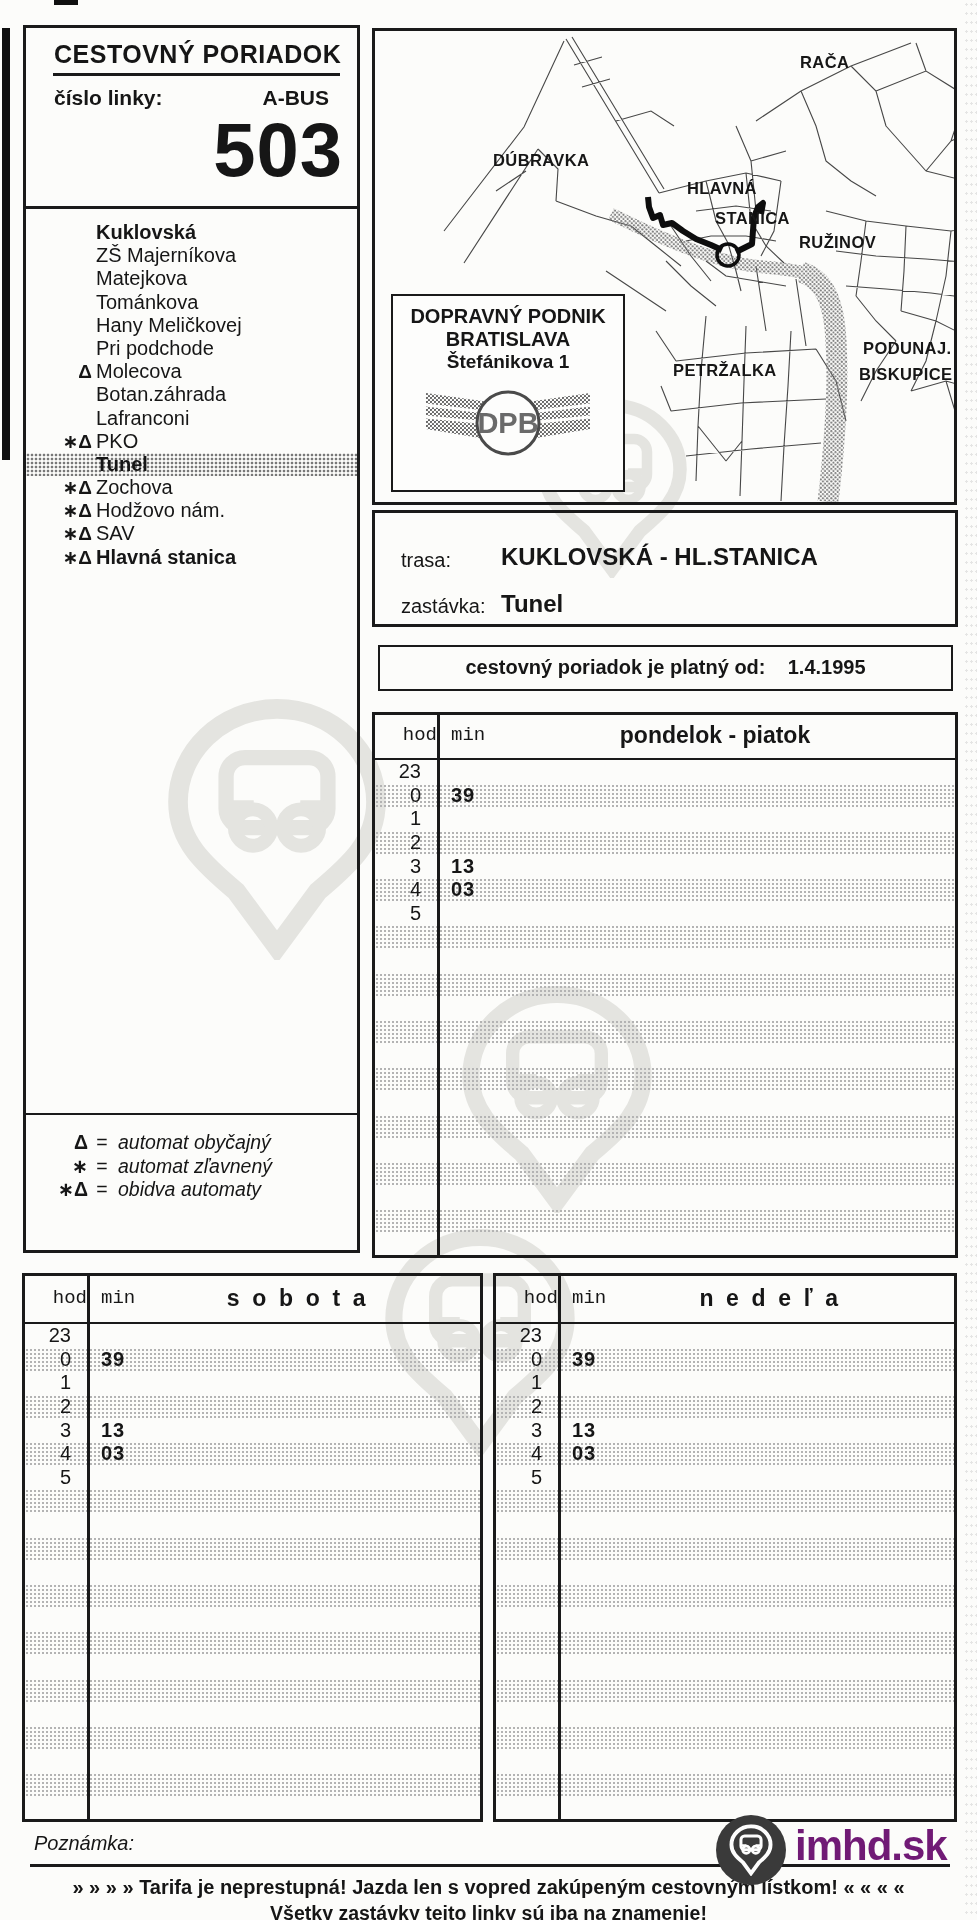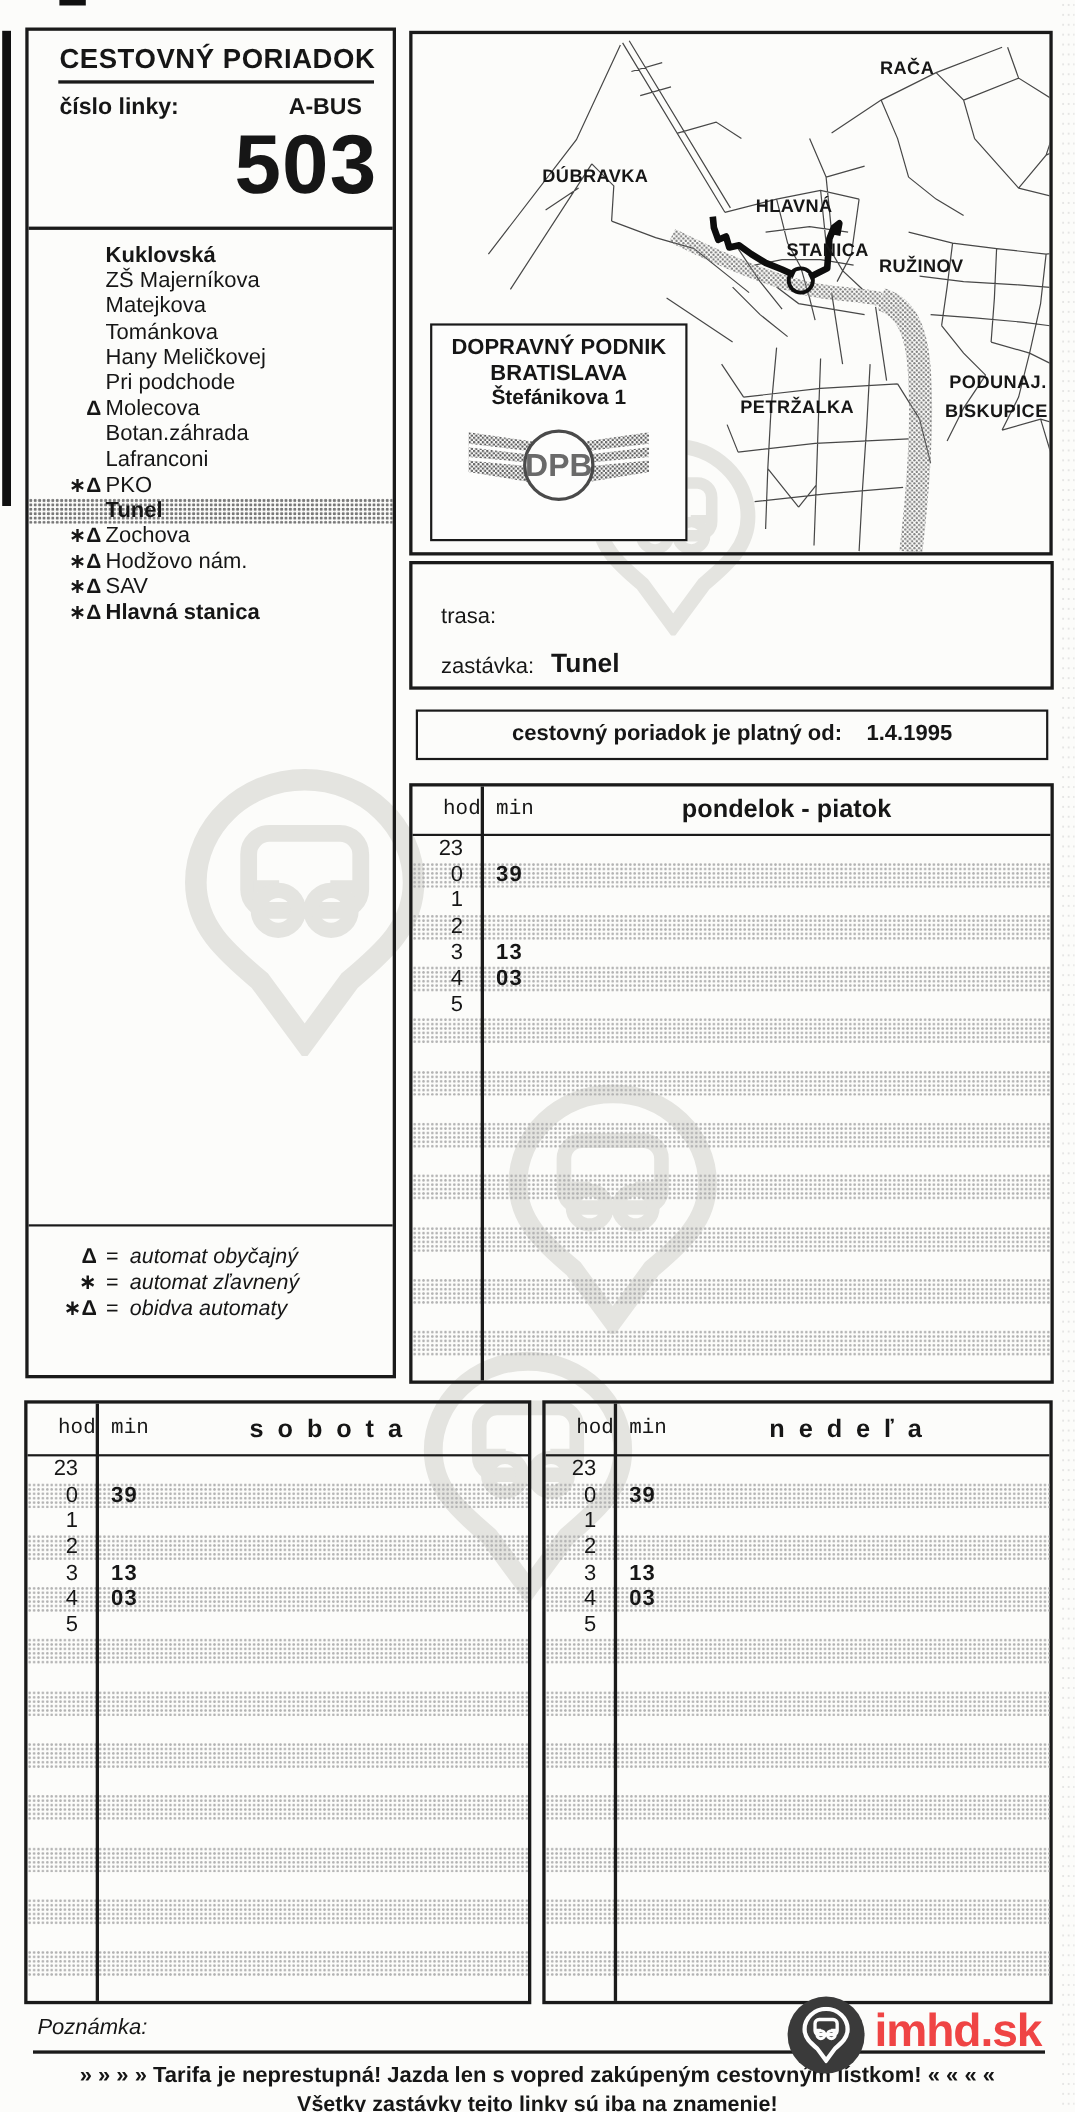--- a/index.html
+++ b/index.html
@@ -61,21 +61,21 @@
   
   .stop-row.highlight{background-image:radial-gradient(circle,#787878 1.3px,rgba(0,0,0,0) 1.65px);background-size:4px 4px;}
   
   #note{left:34px;top:1832px;font-size:20px;font-style:italic;}
   #foot-rule{left:30px;top:1864px;width:920px;height:2.5px;background:#1a1a1a;}
   #foot1{left:0;top:1876px;width:977px;text-align:center;font-size:20px;font-weight:700;}
   #foot2{left:0;top:1902px;width:977px;text-align:center;font-size:19.5px;font-weight:700;}
   
   #brand-circle{position:absolute;left:716px;top:1815px;width:70px;height:70px;border-radius:50%;
     background:#3a3a3a;z-index:6;display:flex;align-items:center;justify-content:center;color:#fdfdfd;}
-  #brand-text{position:absolute;left:795px;top:1822px;font-size:42px;font-weight:700;color:#ef4444;z-index:6;letter-spacing:-1px;}
+  #brand-text{position:absolute;left:795px;top:1822px;font-size:42px;font-weight:700;color:#701a75;z-index:6;letter-spacing:-1px;}
   svg{display:block;}
 </style>
 </head>
 <body>
 
 <svg width="0" height="0" style="position:absolute">
   <defs>
     <symbol id="pinsym" viewBox="0 0 32 36">
       <path d="M16 1.5 C23.6 1.5 29.6 7.4 29.6 14.3 C29.6 19.7 26 22.9 21.6 26.6 L16 34.2 L10.4 26.6 C6 22.9 2.4 19.7 2.4 14.3 C2.4 7.4 8.4 1.5 16 1.5 Z" fill="none" stroke="currentColor" stroke-width="2.7"></path>
       <rect x="9" y="8.2" width="14" height="9.6" rx="2.6" fill="none" stroke="currentColor" stroke-width="2.1"></rect>
@@ -252,21 +252,21 @@
     <path fill="none" stroke="url(#ht)" stroke-width="21" d="M395,241 C418,248 428,270 430,310 C433,360 428,420 422,471"></path>
 
     <path fill="none" stroke="#0d0d0d" stroke-width="6" stroke-linejoin="round" d="M242,166 L243,176 L247,187 L254,184 L257,194 L266,192 L277,200 L290,208 L305,214 L316,219"></path>
     <path fill="none" stroke="#0d0d0d" stroke-width="6" stroke-linejoin="round" d="M330,221 L338,217 L346,213 L348,186 L352,176 L357,172 L355,183"></path>
     <circle cx="322" cy="224" r="11" fill="none" stroke="#0d0d0d" stroke-width="3.5"></circle>
   </svg>
 
   <div class="map-label" style="left:425px;top:22px">RAČA</div>
   <div class="map-label" style="left:118px;top:120px">DÚBRAVKA</div>
   <div class="map-label" style="left:312px;top:148px">HLAVNÁ</div>
-  <div class="map-label" style="left:340px;top:188px">STANICA</div>
+  <div class="map-label" style="left:340px;top:178px">STANICA</div>
   <div class="map-label" style="left:424px;top:202px">RUŽINOV</div>
   <div class="map-label" style="left:488px;top:308px">PODUNAJ.</div>
   <div class="map-label" style="left:484px;top:334px">BISKUPICE</div>
   <div class="map-label" style="left:298px;top:330px">PETRŽALKA</div>
 
   <div id="agency-box">
     <div class="agency-l1">DOPRAVNÝ PODNIK</div>
     <div class="agency-l2">BRATISLAVA</div>
     <div class="agency-l3">Štefánikova 1</div>
     <svg width="180" height="86" viewBox="0 0 180 86" style="margin:4px auto 0">
@@ -280,20 +280,21 @@
       <polygon points="172,16 88,28 88,66 172,52" fill="url(#ht2)"></polygon>
       <path d="M8,28 L92,38 M8,40 L92,48 M172,28 L88,38 M172,40 L88,48" stroke="#fdfdfc" stroke-width="3.2"></path>
       <circle cx="90" cy="46" r="31" fill="#fdfdfc" stroke="#4a4a4a" stroke-width="3"></circle>
       <text x="90" y="56" text-anchor="middle" font-family="Liberation Sans, sans-serif" font-size="29" font-weight="700" fill="#6a6a6a">DPB</text>
     </svg>
   </div>
 </div>
 
 <div class="box" id="trasa-box" style="z-index:1">
   <span class="info-label" style="top:36px">trasa:</span>
+  <span class="info-value" style="top:30px">KUKLOVSKÁ - HL.STANICA</span>
   <span class="info-label" style="top:82px">zastávka:</span>
   <span class="info-value" style="top:77px">Tunel</span>
 </div>
 
 <div class="box" id="valid-box" style="z-index:1">
   <div class="valid-line">
     <span>cestovný poriadok je platný od:</span>&nbsp;&nbsp;&nbsp;
     <span>1.4.1995</span>
   </div>
 </div>

